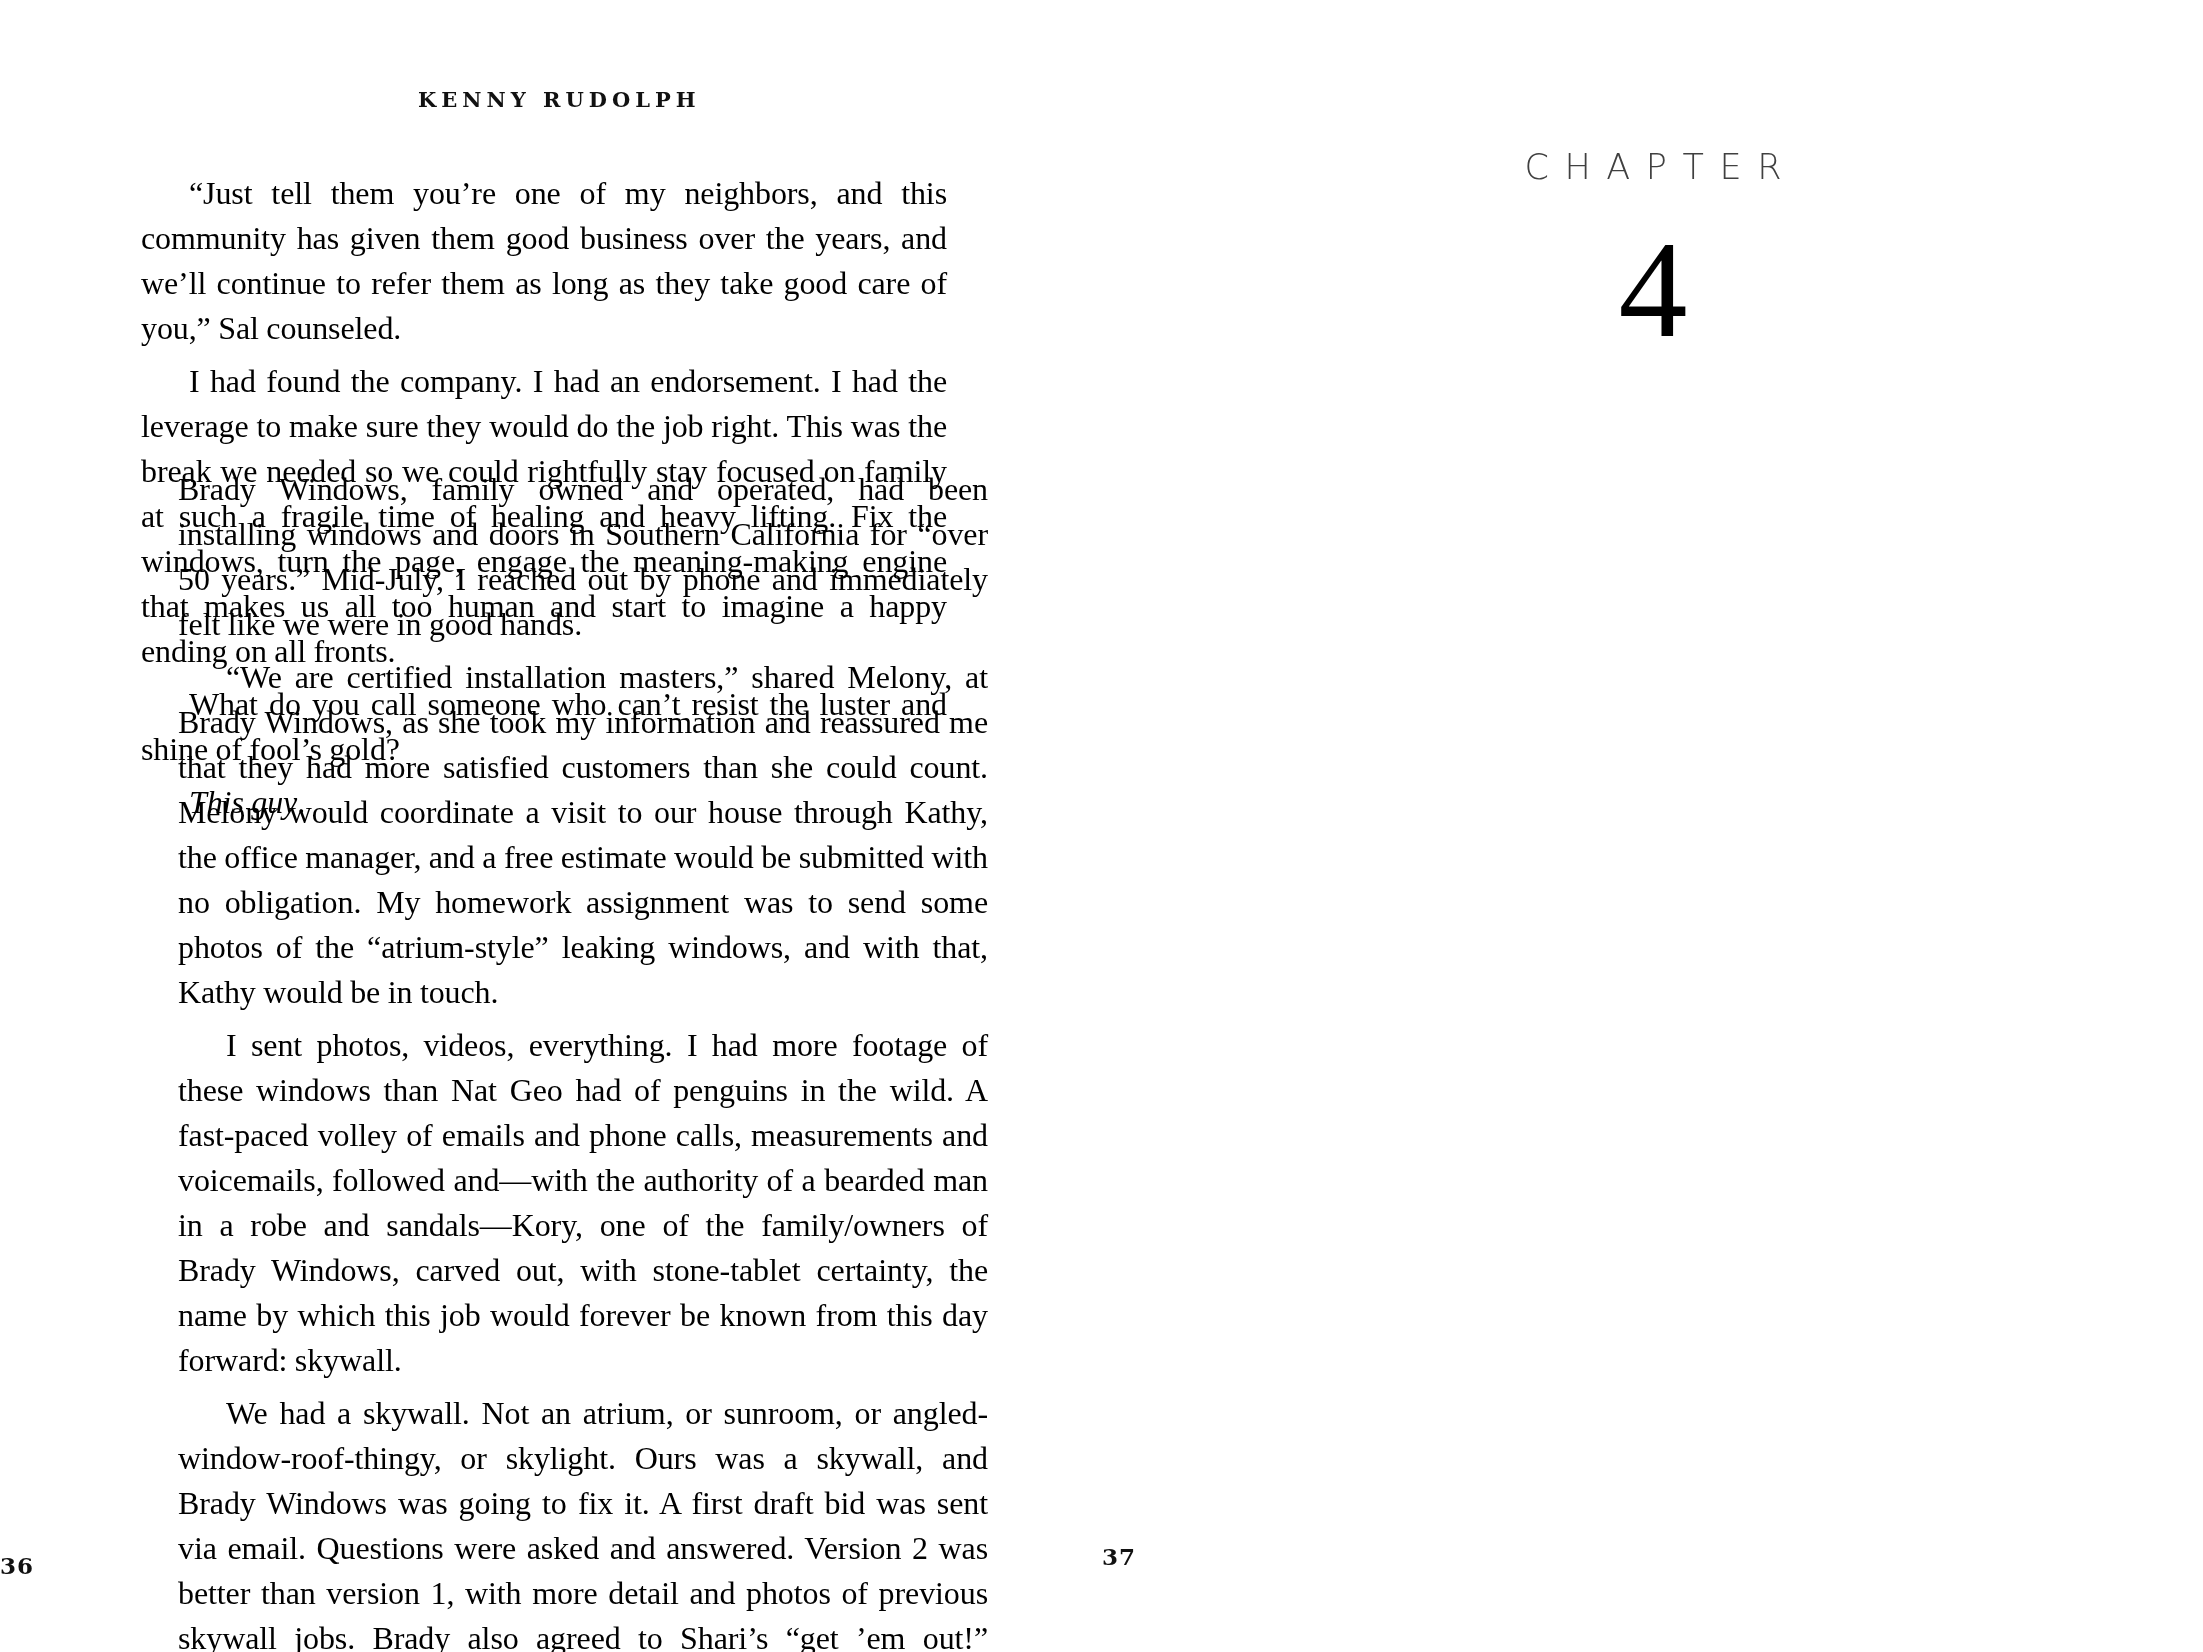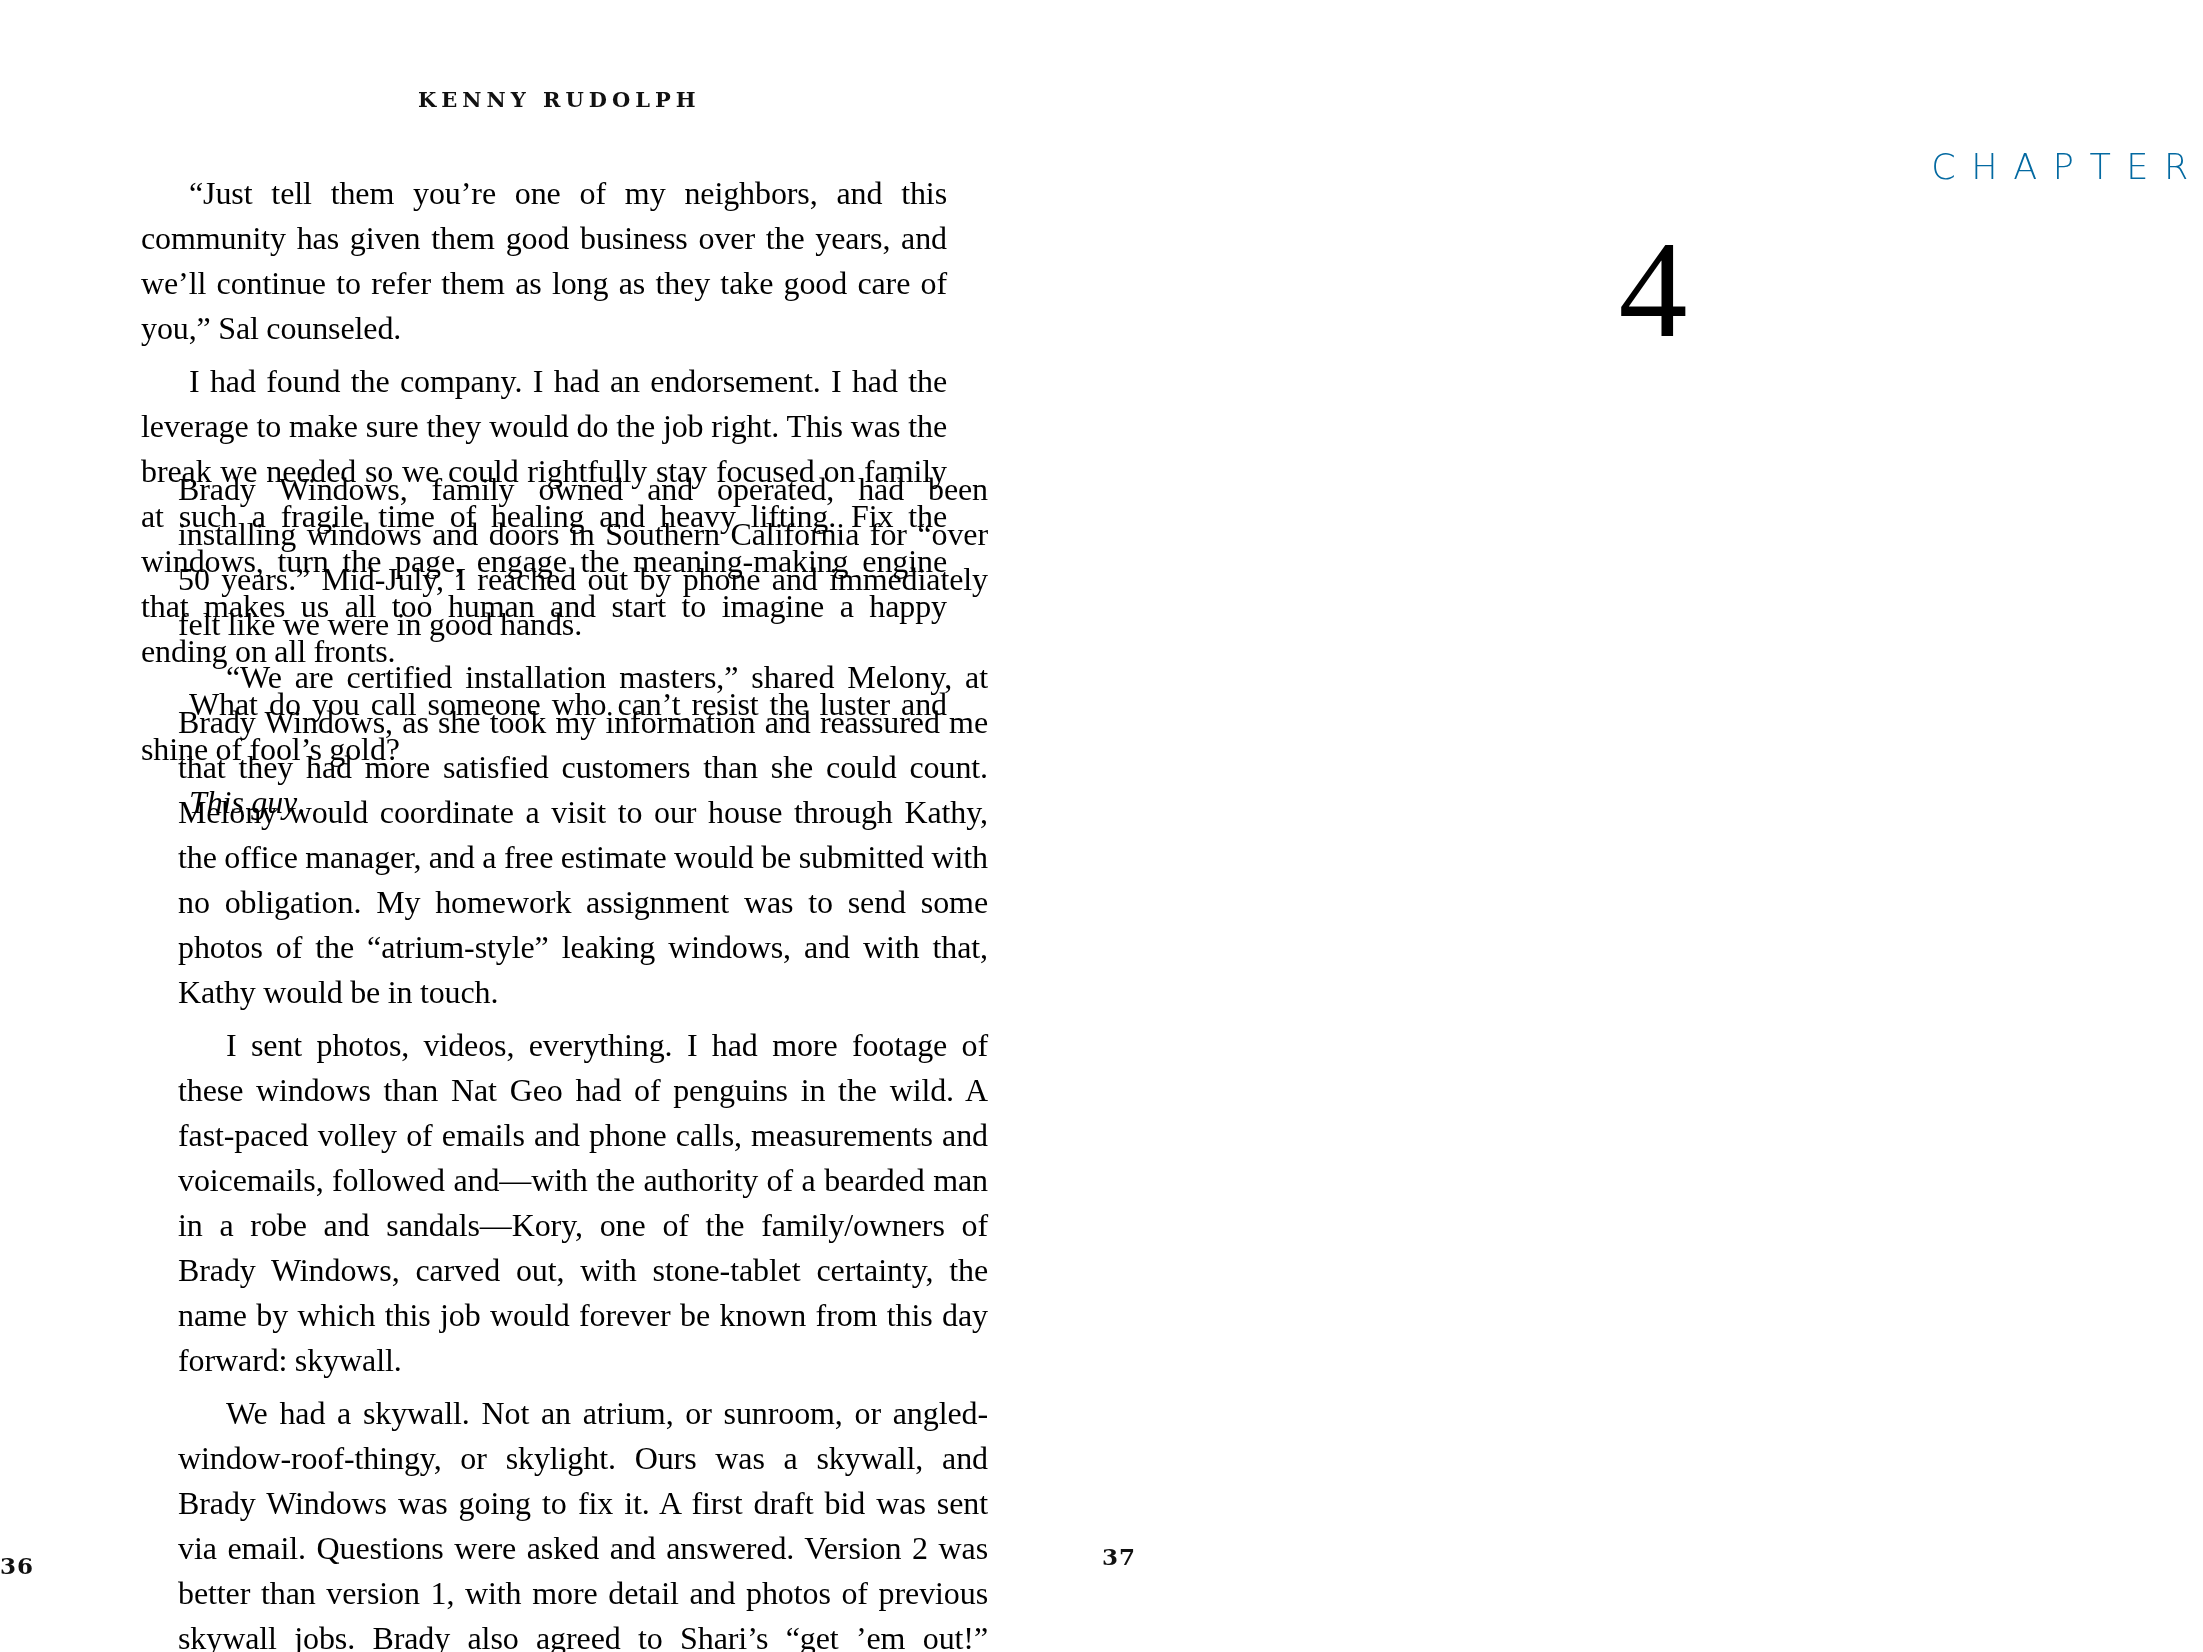--- a/index.html
+++ b/index.html
@@ -86,27 +86,27 @@
   p.body em {
     font-style: italic;
   }
 
   
   .chapter-label {
     position: absolute;
     left: 0;
     top: 147px;
     width: 1102px;
-    text-align: right;
+    text-align: center;
     font-family: "DejaVu Sans", "Liberation Sans", sans-serif;
     font-size: 35px;
     font-weight: 300;
     letter-spacing: 15.6px;
     text-indent: 15.6px;
-    color: #0369a1;
+    color: #404040;
   }
   .chapter-number {
     position: absolute;
     left: 0;
     top: 216px;
     width: 1102px;
     text-align: center;
     font-family: "Liberation Serif", "DejaVu Serif", serif;
     font-size: 138px;
     line-height: 147px;

